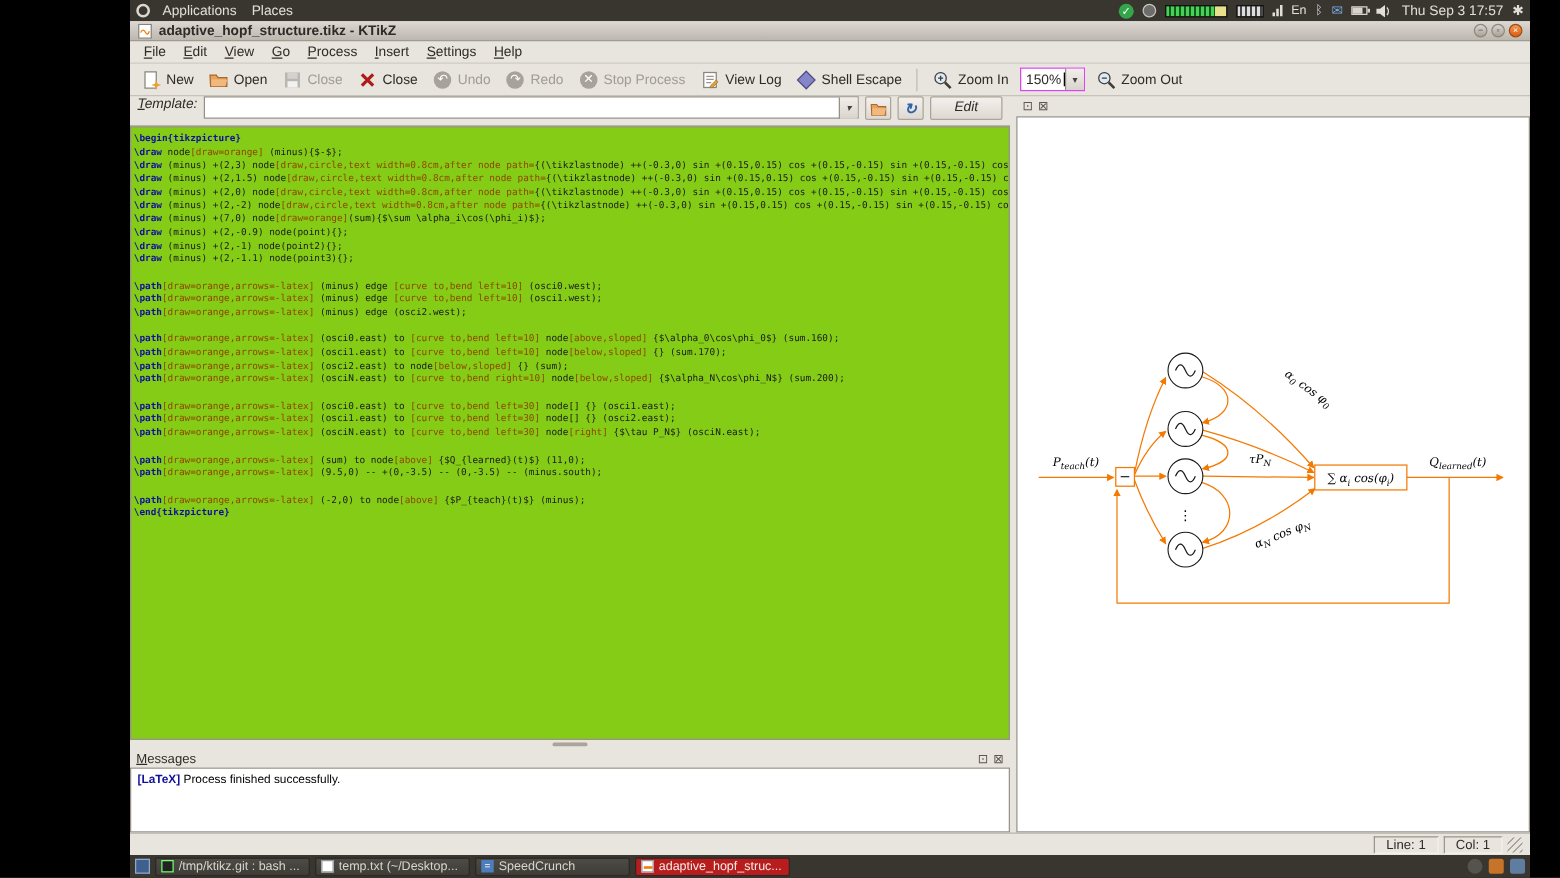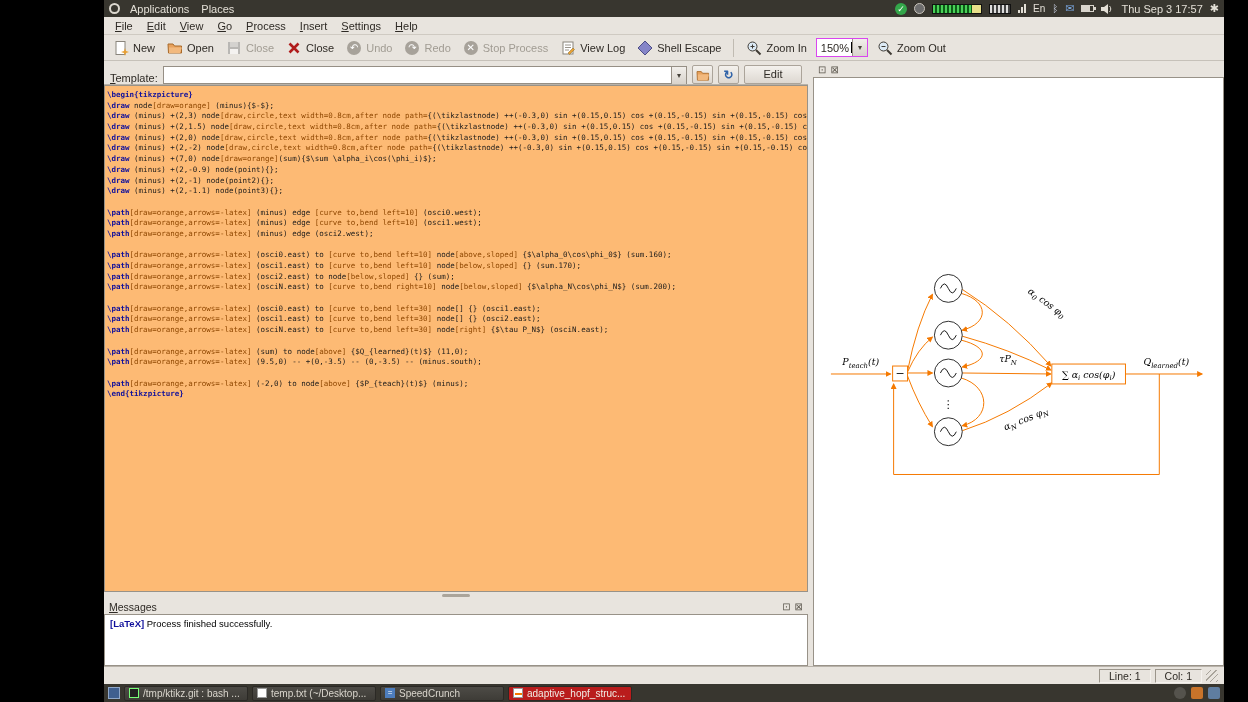--- a/index.html
+++ b/index.html
@@ -66,35 +66,35 @@
                 background:#fff; margin:0 2px; }
   .zoom-value { padding:0 2px 0 4px; font-size:11px; min-width:30px; }
   .text-caret { width:1px; height:11px; background:#000; }
   .combo-arrow-btn { width:15px; height:17px; background:linear-gradient(#f2efeb,#d8d3cc);
                      border-left:1px solid #968f85; text-align:center; font-size:8px;
                      line-height:17px; color:#47423b; }
 
   
   .main { flex:1; display:flex; min-height:0; }
   .left-col { width:704px; display:flex; flex-direction:column; flex:none; min-height:0; }
-  .template-row { height:24px; display:flex; align-items:flex-end; gap:5px; padding:0 6px;
-                  border-bottom:1px solid #b8b2a9; font-size:11px; color:#2e2a25; flex:none; }
+  .template-row { height:24px; display:flex; align-items:flex-start; gap:5px; padding:0 6px;
+                  border-bottom:1px solid #b8b2a9; font-size:11px; color:#2e2a25; flex:none;font-style:italic; }
   .mnemonic { display:inline-block; }
   .mnemonic::first-letter { text-decoration:underline; }
   .template-combo { flex:1; height:18px; border:1px solid #968f85; background:#fff;
                     display:flex; align-items:center; justify-content:flex-end; }
   .small-btn { width:21px; height:19px; border:1px solid #aba49a; border-radius:2px;
                background:linear-gradient(#f4f1ed,#ddd8d1); display:flex; align-items:center;
                justify-content:center; flex:none; }
   .reload-glyph { color:#2f62a8; font-weight:bold; font-size:12px; }
   .edit-btn { width:58px; height:19px; border:1px solid #aba49a; border-radius:2px;
               background:linear-gradient(#f4f1ed,#ddd8d1); font-size:11px; text-align:center;
               line-height:17px; color:#2e2a25; flex:none; }
 
-  .editor { flex:1; background:#fdba74; border:1px solid #989288; overflow:hidden;
+  .editor { flex:1; background:#84cc16; border:1px solid #989288; overflow:hidden;
             font-family:"DejaVu Sans Mono",monospace; font-size:7.5px; line-height:10.7px;
             color:#1a1a1a; padding:4px 2px; min-height:0; }
   .code-line { white-space:pre; height:10.7px; }
   .tk-c { color:#10109c; font-weight:bold; }
   .tk-o { color:#8f4700; }
   .tk-p { color:#1a1a1a; }
 
   .h-splitter { height:7px; display:flex; align-items:center; justify-content:center; flex:none; }
   .grip-dash { width:28px; height:3px; border-radius:2px; background:#aaa49a; }
 
@@ -167,20 +167,32 @@
         <svg width="13" height="10">
             <polygon points="0,3 3,3 7,0 7,10 3,7 0,7" fill="#e3dfd6"></polygon>
             <path d="M8.5,2 A4.2,4.2 0 0 1 8.5,8" stroke="#e3dfd6" fill="none"></path>
           </svg>
         <span class="clock">Thu Sep 3 17:57</span>
         <span class="gear-glyph">✱</span>
       </div>
     </div>
 
     <div class="window">
+      <div class="titlebar">
+        <svg class="win-icon" viewBox="0 0 12 12">
+            <rect x="1" y="0.5" width="10" height="11" fill="#fff" stroke="#8a857c"></rect>
+            <path d="M2.5,7 q2,-4 4,0 q1.5,3 3,-1" stroke="#f57900" fill="none"></path>
+          </svg>
+        <span class="title">adaptive_hopf_structure.tikz - KTikZ</span>
+        <span class="win-buttons">
+          <span class="win-btn">−</span>
+          <span class="win-btn">▫</span>
+          <span class="win-btn close">×</span>
+        </span>
+      </div>
 
       <div class="menubar">
         <span class="menu-item">File</span>
         <span class="menu-item">Edit</span>
         <span class="menu-item">View</span>
         <span class="menu-item">Go</span>
         <span class="menu-item">Process</span>
         <span class="menu-item">Insert</span>
         <span class="menu-item">Settings</span>
         <span class="menu-item">Help</span>

